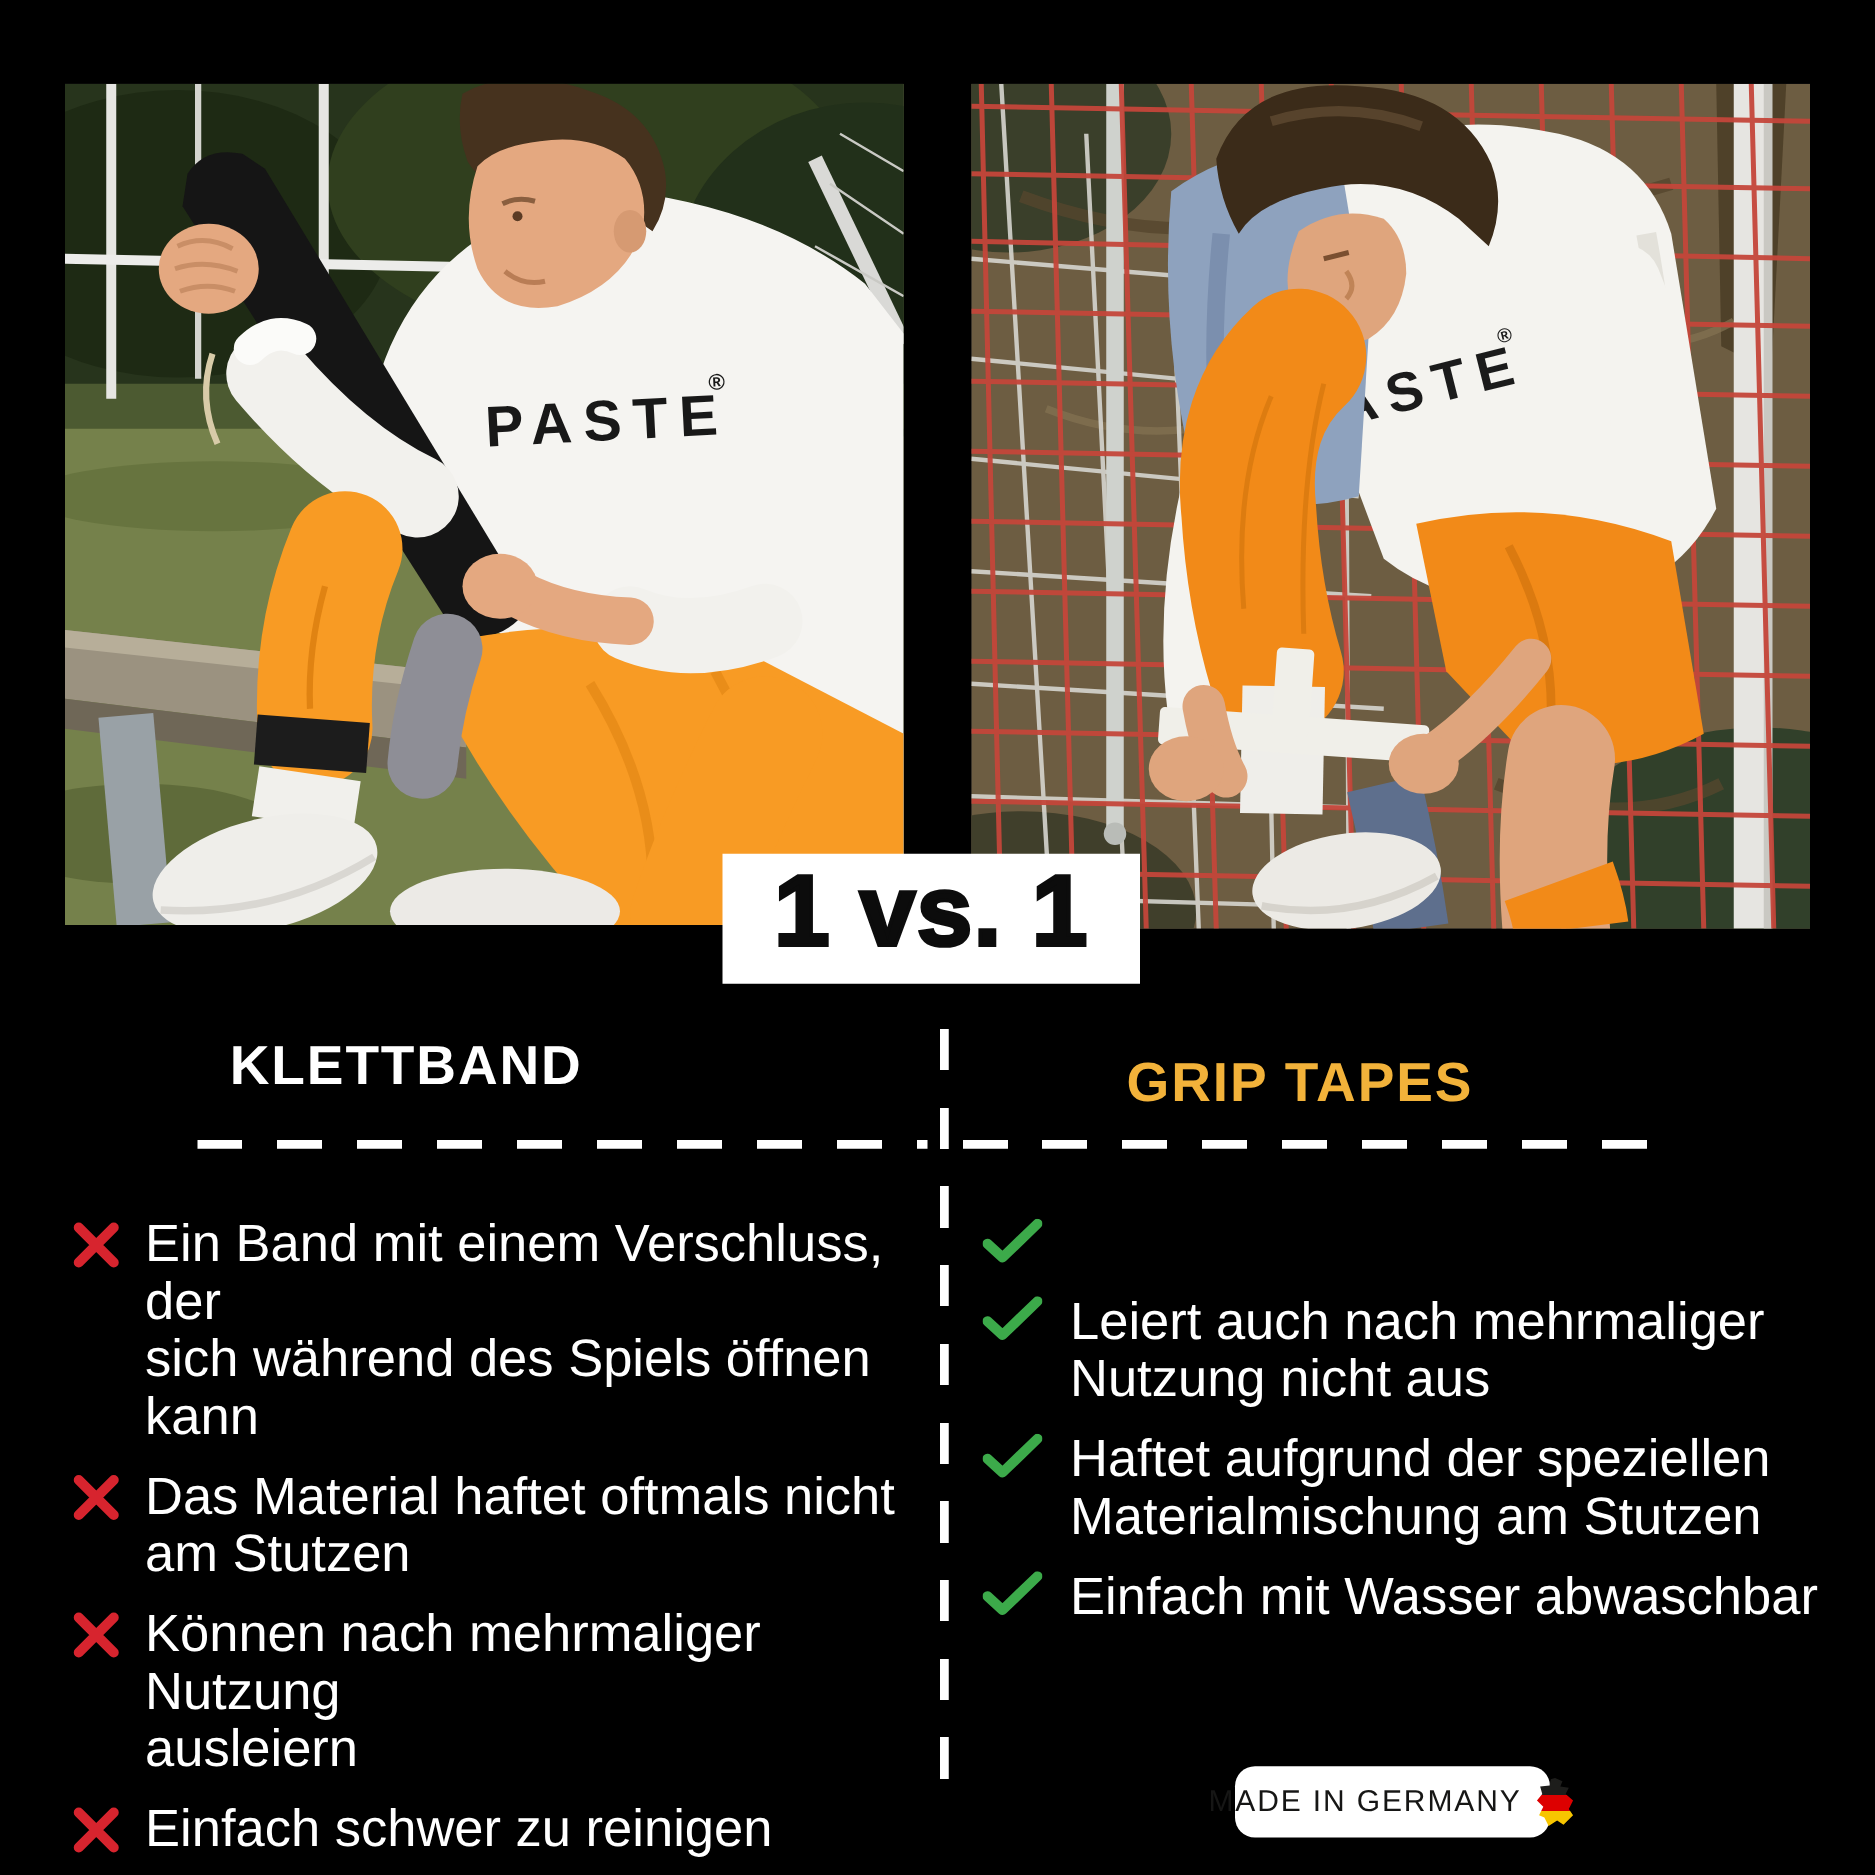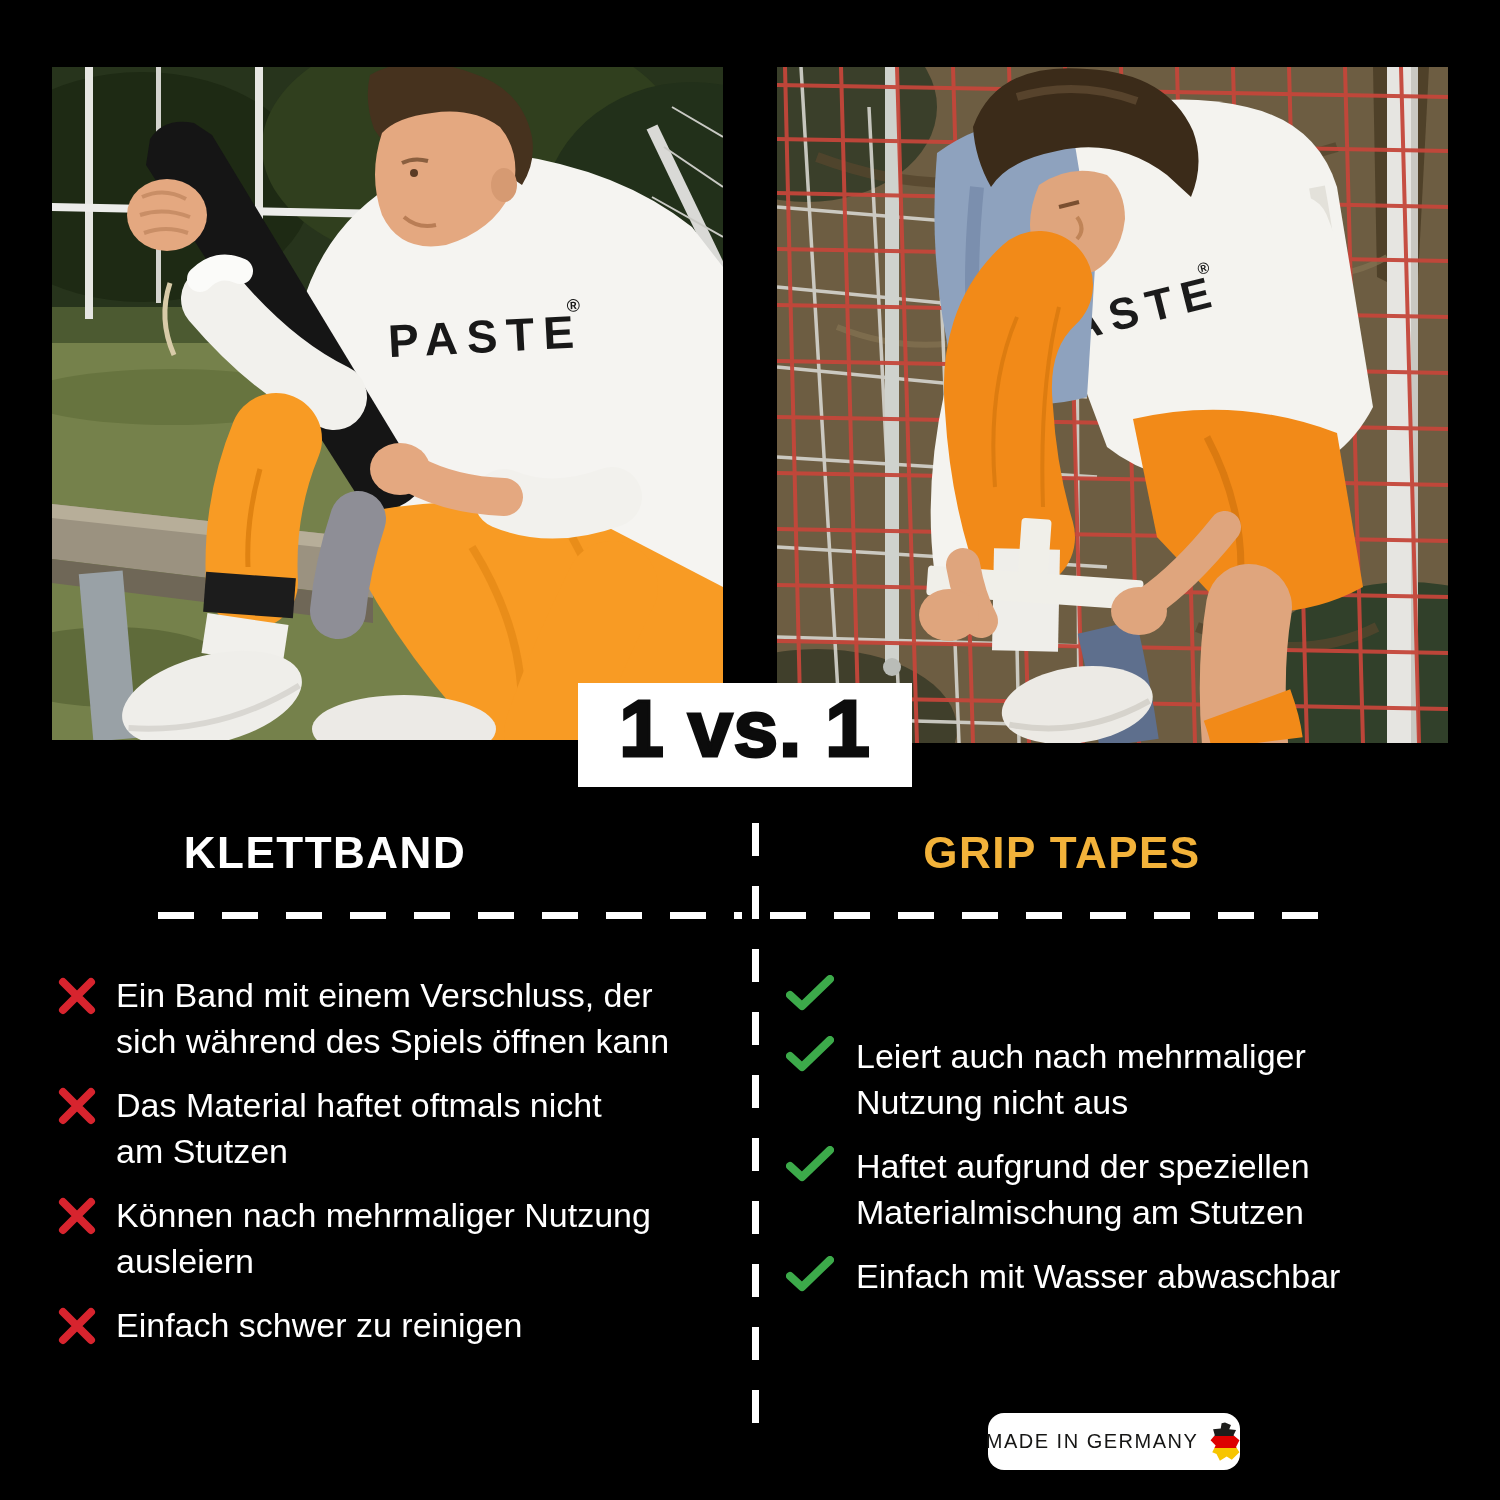--- a/index.html
+++ b/index.html
@@ -17,42 +17,42 @@
     position:absolute;left:578px;top:683px;width:334px;height:104px;background:#fff;
     display:flex;align-items:flex-start;justify-content:center;z-index:6;
   }
   .vs-box span{font-size:80px;font-weight:bold;color:#0c0c0c;letter-spacing:1px;-webkit-text-stroke:3px #0c0c0c;}
 
   .col-header{
     position:absolute;top:822px;height:62px;line-height:62px;text-align:center;
     font-size:44px;font-weight:bold;letter-spacing:1.5px;
   }
   .col-header.left{left:55px;width:540px;color:#fff;}
-  .col-header.right{left:792px;width:540px;color:var(--yellow,#F2B23A);}
+  .col-header.right{left:770px;width:540px;color:var(--yellow,#F2B23A);margin-top:14px;}
 
   .hdash{position:absolute;top:912px;height:7px;
     background:repeating-linear-gradient(90deg,#fff 0 36px,transparent 36px 64px);}
   .hdash.left{left:158px;width:584px;}
   .hdash.right{left:770px;width:568px;}
   .vdash{position:absolute;left:752px;top:823px;width:7px;height:605px;
     background:repeating-linear-gradient(180deg,#fff 0 33px,transparent 33px 63px);}
 
   .list{position:absolute;top:972px;display:flex;flex-direction:column;gap:18px;}
   .list.left{left:58px;width:660px;}
   .list.right{left:786px;width:700px;}
   .row{display:flex;align-items:flex-start;}
   .icon-cell{flex:0 0 58px;padding-top:5px;}
   .list.right .icon-cell{flex:0 0 70px;padding-top:3px;}
-  .row p{margin:0;font-size:34px;line-height:46px;color:var(--text,#fff);white-space:pre-line;font-weight:400;}
+  .row p{margin:0;font-size:42px;line-height:46px;color:var(--text,#fff);white-space:pre-line;font-weight:400;}
 
   .badge{
     position:absolute;left:988px;top:1413px;width:252px;height:57px;background:#fff;border-radius:16px;
     display:flex;align-items:center;justify-content:center;gap:10px;z-index:6;box-sizing:border-box;padding:0 12px;
   }
-  .badge span{font-size:20px;letter-spacing:1.5px;color:#161615;font-weight:500;white-space:nowrap;}
+  .badge span{font-size:24px;letter-spacing:1.5px;color:#161615;font-weight:500;white-space:nowrap;}
   .badge svg{flex:0 0 auto;}
 </style>
 </head>
 <body>
 
 <div class="canvas">
 
   <div class="photo photo-left">
     <svg viewBox="0 0 671 673">
       <g>

